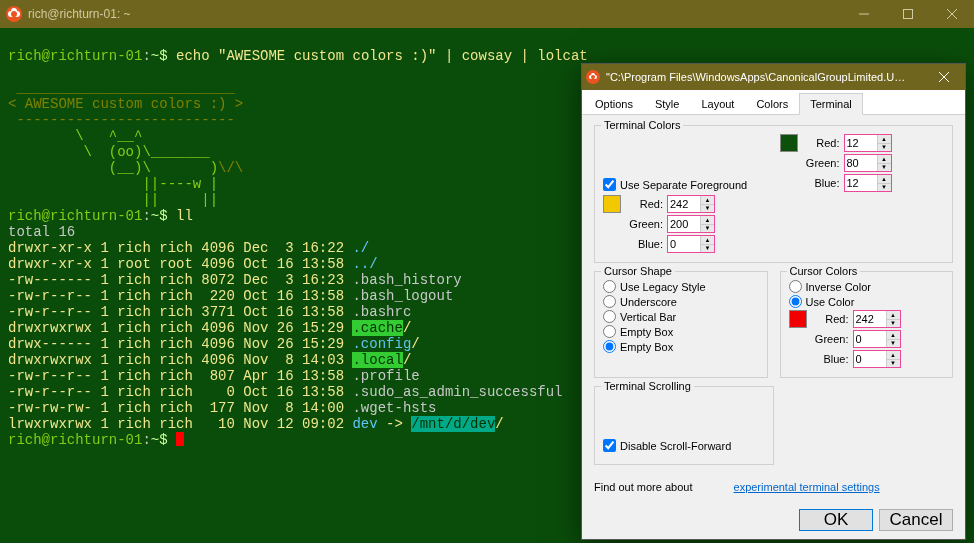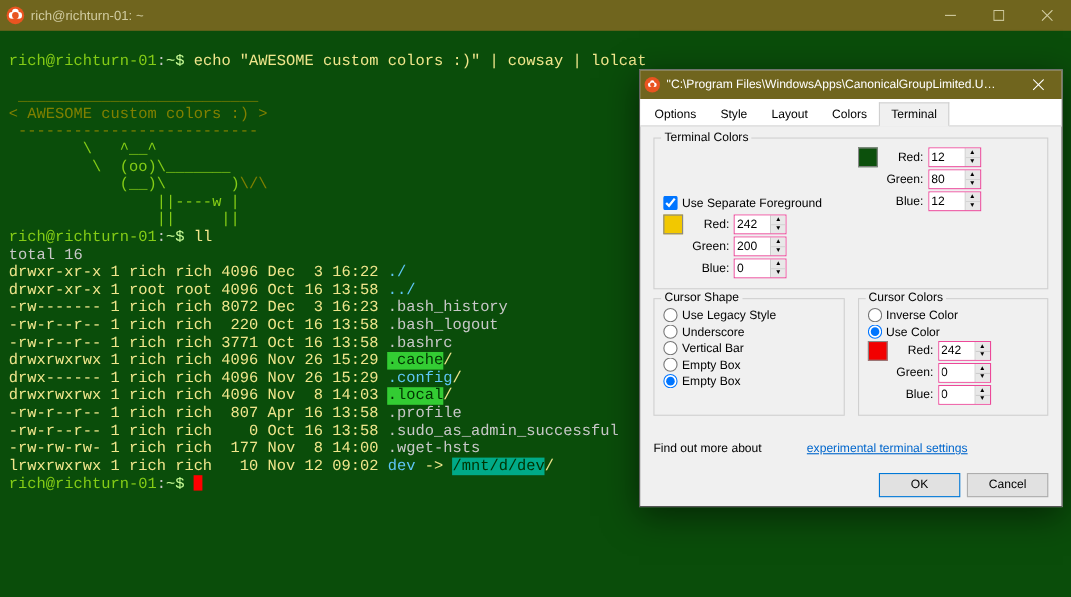--- a/index.html
+++ b/index.html
@@ -161,21 +161,21 @@
     .spinner .arrows div:first-child { border-bottom: 1px solid #ccc; }
     .link { color: #0066cc; text-decoration: underline; padding-left: 38px; }
     .dialog-footer {
       display: flex; justify-content: flex-end; gap: 6px;
       padding: 8px 12px;
     }
     .btn {
       min-width: 74px; height: 22px;
       background: #e1e1e1;
       border: 1px solid #adadad;
-      font-size: 11px;
+      font-size: 17px;
       display: flex; align-items: center; justify-content: center;
       cursor: default;
     }
     .btn.primary { border-color: #0078d7; }
     .rgb-with-swatch { display: flex; align-items: flex-start; }
     .rgb-stack { display: flex; flex-direction: column; gap: 1px; }
   </style>
 </head>
 <body>
 
@@ -401,20 +401,27 @@
                     <div>▲</div>
                     <div>▼</div>
                   </span>
                 </span>
               </div>
           </div>
         </div>
       </div>
     </div>
 
+    <div class="group" style="width:50%">
+      <div class="legend">Terminal Scrolling</div>
+      <label class="check">
+        <input type="checkbox" checked="" style="">
+        <span>Disable Scroll-Forward</span>
+      </label>
+    </div>
     <div style="margin-top:16px">
       <span>Find out more about </span><a href="#" class="link">experimental terminal settings</a>
     </div>
   </div>
   <div class="dialog-footer">
     <div class="btn primary">OK</div>
     <div class="btn">Cancel</div>
   </div>
 </div>
 

